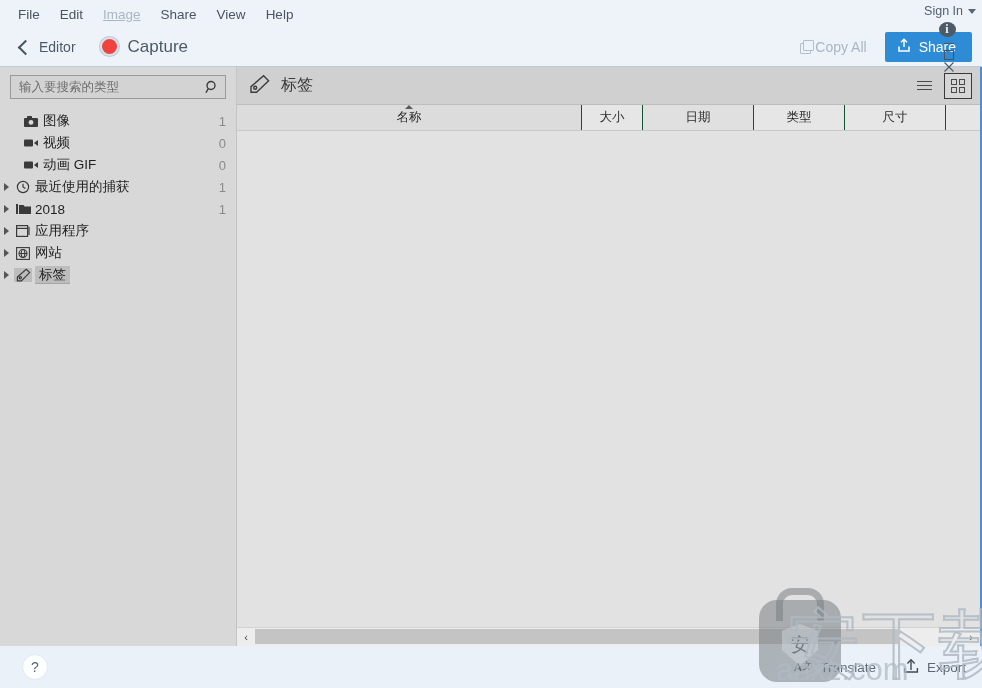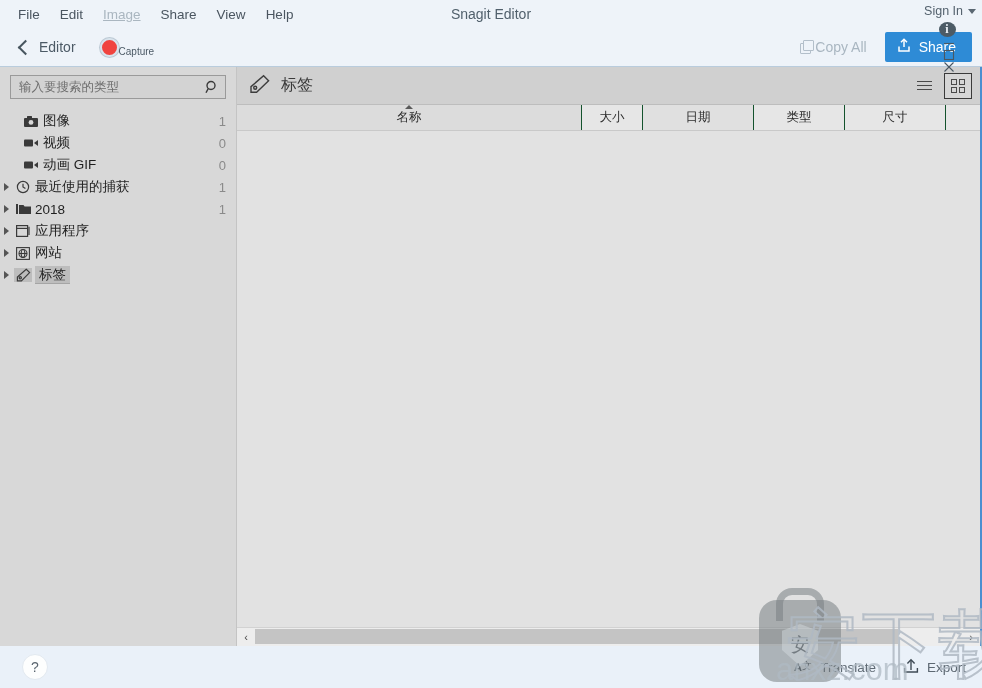--- a/index.html
+++ b/index.html
@@ -126,24 +126,25 @@
   }
   .chev-left {
     width: 9px; height: 9px;
     border-left: 2px solid #47555f;
     border-bottom: 2px solid #47555f;
     transform: rotate(45deg);
     margin-left: 4px;
   }
   .capture-btn {
     display: flex;
-    align-items: flex-end;
+    align-items: flex-start;
+    gap: 9px;
     padding: 4px 12px;
     cursor: pointer;
-    font-size: 10px;
+    font-size: 17px;
     color: #4c5a66;
   }
   .rec-dot {
     width: 15px; height: 15px;
     border-radius: 50%;
     background: #f0433f;
     border: 2px solid #d9e3ec;
     box-shadow: 0 0 0 1px #bcc9d4;
   }
   .tb-right { margin-left: auto; display: flex; align-items: center; gap: 10px; }
@@ -522,21 +523,20 @@
   <div class="titlebar">
     <div class="menu">
       <div class="menu-item">File</div>
       <div class="menu-item">Edit</div>
       <div class="menu-item disabled">Image</div>
       <div class="menu-item">Share</div>
       <div class="menu-item">View</div>
       <div class="menu-item">Help</div>
     </div>
 
-    <div class="app-title">Snagit Editor</div>
 
     <div class="titlebar-right">
       <div class="signin">
         <span>Sign In</span>
         <span class="caret-down"></span>
       </div>
       <div class="info-icon">i</div>
       <div class="win-btn">
         <svg width="12" height="12" viewBox="0 0 12 12">
             <line x1="1" y1="6.5" x2="11" y2="6.5"></line>

